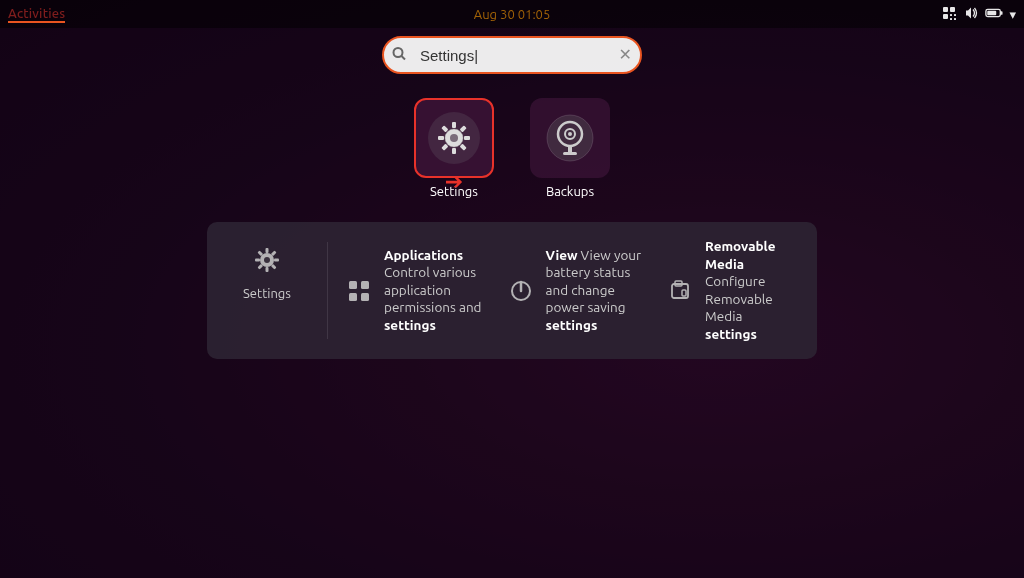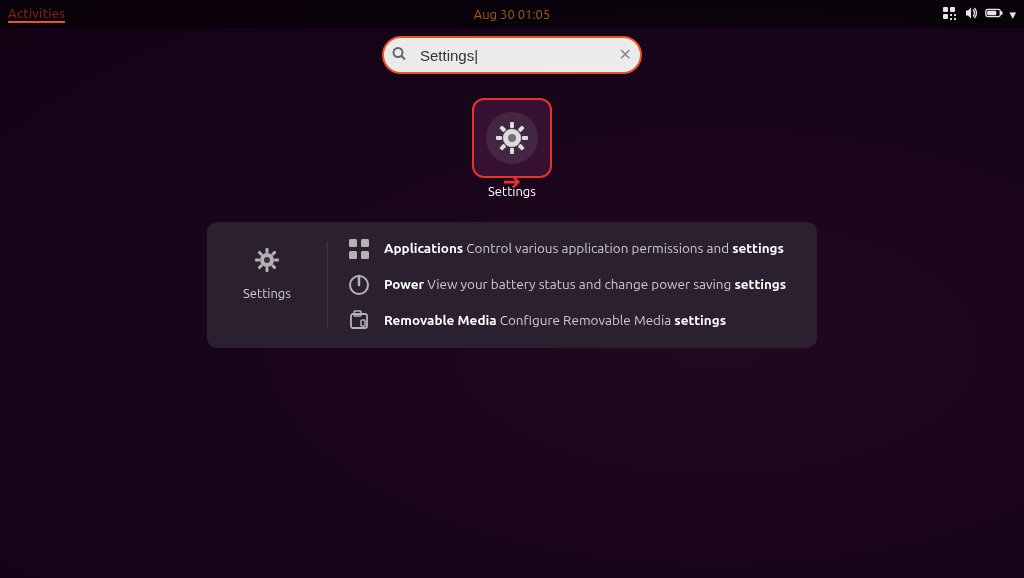--- a/index.html
+++ b/index.html
@@ -205,21 +205,20 @@
 
     .results-divider {
       width: 1px;
       background: rgba(255,255,255,0.1);
       margin: 4px 0;
     }
 
     .results-list {
       flex: 1;
       display: flex;
-      flex-direction: column;
       gap: 14px;
     }
 
     .result-item {
       display: flex;
       align-items: center;
       gap: 14px;
       cursor: pointer;
     }
 
@@ -318,20 +317,36 @@
           <rect x="25" y="11" width="4" height="6" rx="1" fill="#ddd" transform="rotate(225 27 27)"></rect>
           <rect x="25" y="11" width="4" height="6" rx="1" fill="#ddd" transform="rotate(270 27 27)"></rect>
           <rect x="25" y="11" width="4" height="6" rx="1" fill="#ddd" transform="rotate(315 27 27)"></rect>
         </svg>
 
         <div class="arrow-indicator">➔</div>
       </div>
       <span class="app-label">Settings</span>
     </div>
 
+    <div class="app-icon-item">
+      <div class="app-icon-wrap">
+
+        <svg class="backups-icon" viewBox="0 0 48 48" fill="none">
+          <circle cx="24" cy="24" r="23" fill="rgba(80,70,80,0.5)" stroke="rgba(150,130,150,0.3)" stroke-width="1"></circle>
+
+          <circle cx="24" cy="20" r="12" fill="none" stroke="#ccc" stroke-width="2.5"></circle>
+          <circle cx="24" cy="20" r="5" fill="none" stroke="#ccc" stroke-width="2"></circle>
+          <circle cx="24" cy="20" r="2" fill="#ccc"></circle>
+
+          <rect x="22" y="32" width="4" height="7" rx="1" fill="#ccc"></rect>
+          <rect x="17" y="38" width="14" height="3" rx="1.5" fill="#ccc"></rect>
+        </svg>
+      </div>
+      <span class="app-label">Backups</span>
+    </div>
 
   </div>
 
   <div class="results-panel">
 
     <div class="results-header">
       <svg class="results-header-icon" viewBox="0 0 36 36" fill="none">
         <path d="M18 11a7 7 0 1 0 0 14 7 7 0 0 0 0-14z" fill="#ccc"></path>
         <circle cx="18" cy="18" r="3" fill="rgba(45,35,50,0.9)"></circle>
         <rect x="16.5" y="6" width="3" height="5" rx="1" fill="#ccc" transform="rotate(0 18 18)"></rect>
@@ -361,21 +376,21 @@
           <span class="title">Applications</span><span> Control various application permissions and </span><span class="bold">settings</span>
         </span>
       </div>
 
       <div class="result-item">
         <svg class="result-item-icon" viewBox="0 0 22 22" fill="none">
           <circle cx="11" cy="11" r="9" stroke="#ccc" stroke-width="2" fill="none"></circle>
           <line x1="11" y1="2" x2="11" y2="11" stroke="#ccc" stroke-width="2.5" stroke-linecap="round"></line>
         </svg>
         <span class="result-item-text">
-          <span class="title">Power</span><span> View your battery status and change power saving </span><span class="bold">settings</span>
+          <span class="title">View</span><span> View your battery status and change power saving </span><span class="bold">settings</span>
         </span>
       </div>
 
       <div class="result-item">
         <svg class="result-item-icon" viewBox="0 0 22 22" fill="none">
           <rect x="3" y="4" width="16" height="14" rx="2" stroke="#ccc" stroke-width="1.8" fill="none"></rect>
           <rect x="6" y="1" width="7" height="5" rx="1" stroke="#ccc" stroke-width="1.5" fill="none"></rect>
           <rect x="13" y="10" width="4" height="6" rx="1" stroke="#ccc" stroke-width="1.5" fill="none"></rect>
         </svg>
         <span class="result-item-text">

